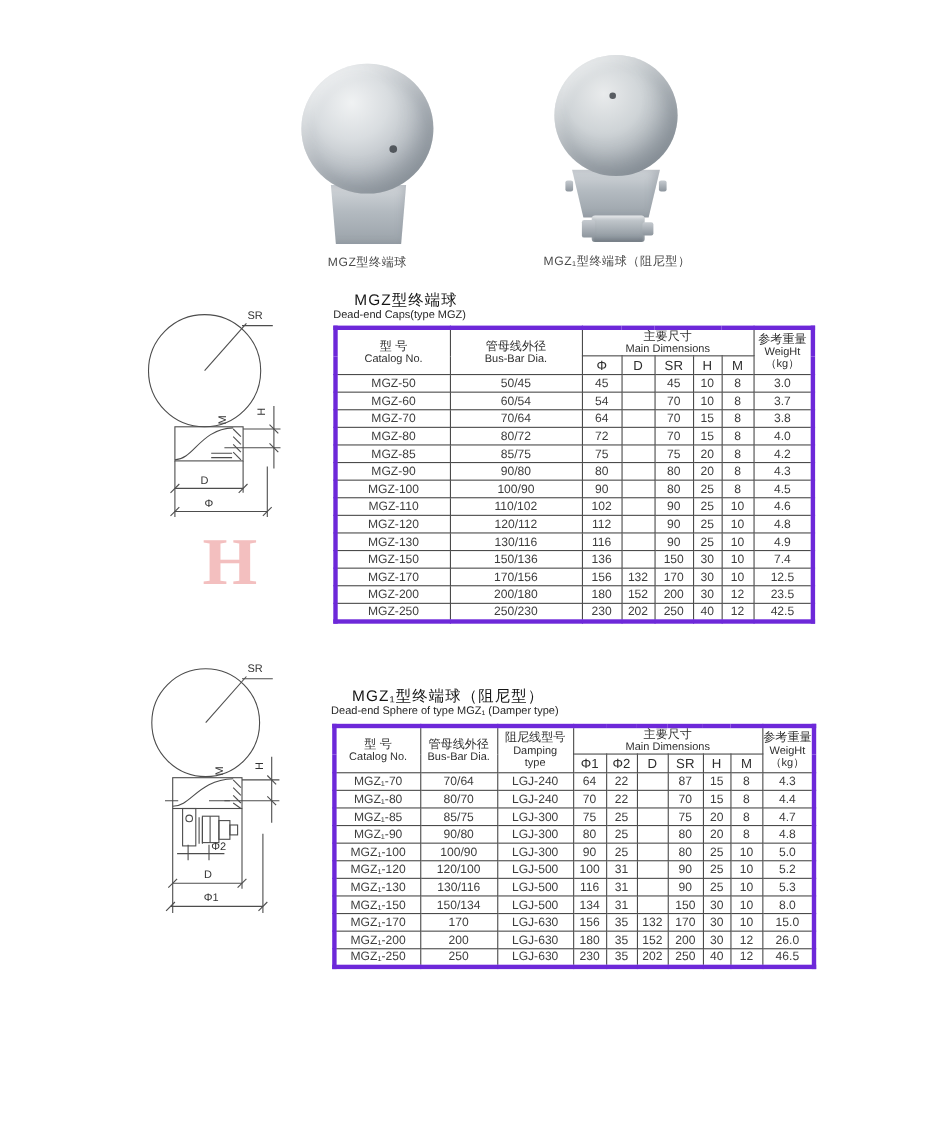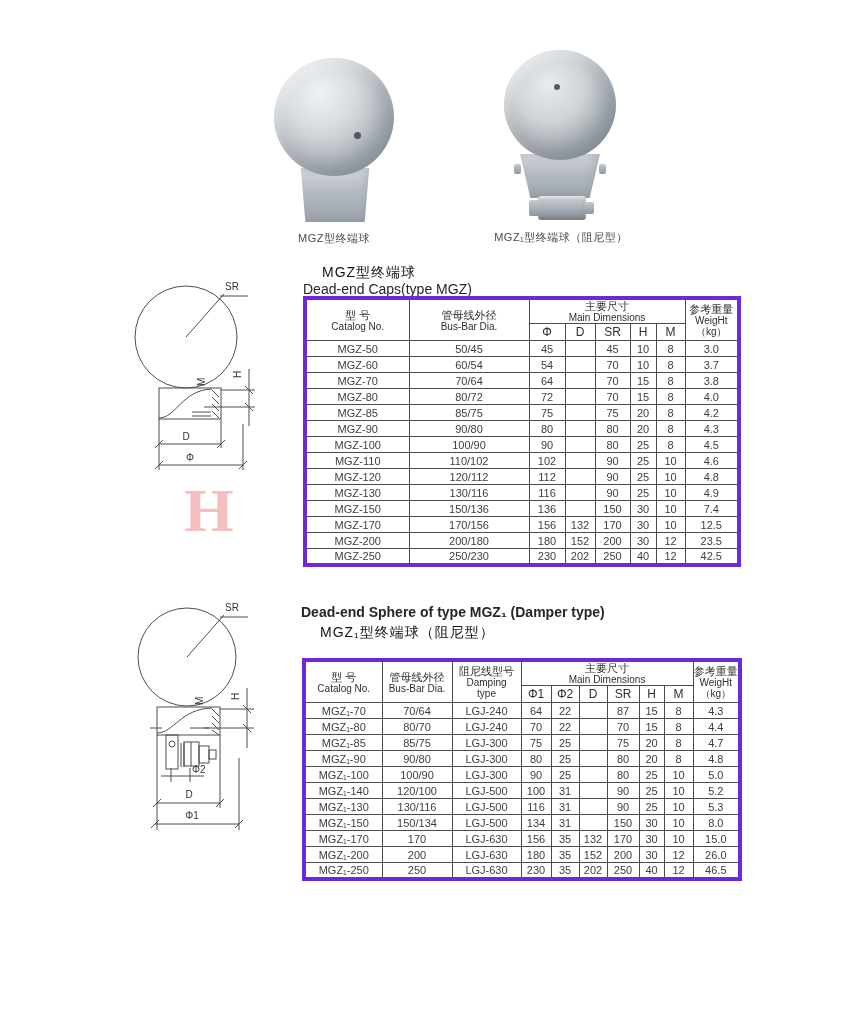--- a/index.html
+++ b/index.html
@@ -19,21 +19,21 @@
   .neck-cap { clip-path: polygon(5% 0, 95% 0, 89% 100%, 11% 100%); }
   .collar { clip-path: polygon(0 0, 100% 0, 87% 100%, 13% 100%); }
   .clampblock { position: absolute; border-radius: 3px;
     background: linear-gradient(180deg,#ccd1d5,#9aa2a9 70%,#8b939b);
     box-shadow: inset 0 2px 3px rgba(255,255,255,.5), inset 0 -3px 4px rgba(70,80,90,.35); }
   .bolt { position: absolute; background: linear-gradient(180deg,#c6cbd0,#8d959d); border-radius:2px; }
   .caption { position: absolute; font-size: 11px; color: #4a4a4a; text-align: center; letter-spacing: .5px; }
 
   
   .title-zh { position: absolute; font-size: 14px; color: #151515; letter-spacing: 1px; }
-  .title-en { position: absolute; font-size: 14px; color: #262626; }
+  .title-en { position: absolute; font-size: 10px; color: #262626; }
 
   
   table.spec { position: absolute; border-collapse: collapse; table-layout: fixed;
     border: 4px solid #6d28d9; background: transparent; z-index: 2; }
   table.spec th, table.spec td { border: 1px solid #4b4b4b; text-align: center; vertical-align: middle;
     padding: 0; color: #3d3d3d; font-size: 11px; line-height: 1.1; white-space: nowrap; overflow: hidden; }
   table.spec td { height: 16px; }
   table.spec thead th { font-weight: normal; color: #2e2e2e; }
   table.spec .hdr-zh { font-size: 11px; }
   table.spec .hdr-en { font-size: 10px; }
@@ -340,21 +340,21 @@
           <td>42.5</td>
         </tr>
       </tbody>
   </table>
 
   <div class="watermark">
     <span class="wm-logo">H</span>
   </div>
 
   <div class="title-zh" style="left:320px; top:624px;">MGZ₁型终端球（阻尼型）</div>
-  <div class="title-en" style="left:301px; top:604px;font-weight:bold;">Dead-end Sphere of type MGZ₁ (Damper type)</div>
+  <div class="title-en" style="left:301px; top:641px;">Dead-end Sphere of type MGZ₁ (Damper type)</div>
 
   <table class="spec" id="table2" style="left:302px; top:658px; width:436px;">
     <colgroup>
       <col style="width:78px">
         <col style="width:70px">
         <col style="width:69px">
         <col style="width:30px">
         <col style="width:28px">
       <col style="width:28px">
         <col style="width:32px">
@@ -451,21 +451,21 @@
           <td>LGJ-300</td>
           <td>90</td>
           <td>25</td>
           <td></td>
           <td>80</td>
           <td>25</td>
           <td>10</td>
           <td>5.0</td>
         </tr>
         <tr>
-          <td>MGZ₁-140</td>
+          <td>MGZ₁-120</td>
           <td>120/100</td>
           <td>LGJ-500</td>
           <td>100</td>
           <td>31</td>
           <td></td>
           <td>90</td>
           <td>25</td>
           <td>10</td>
           <td>5.2</td>
         </tr>

